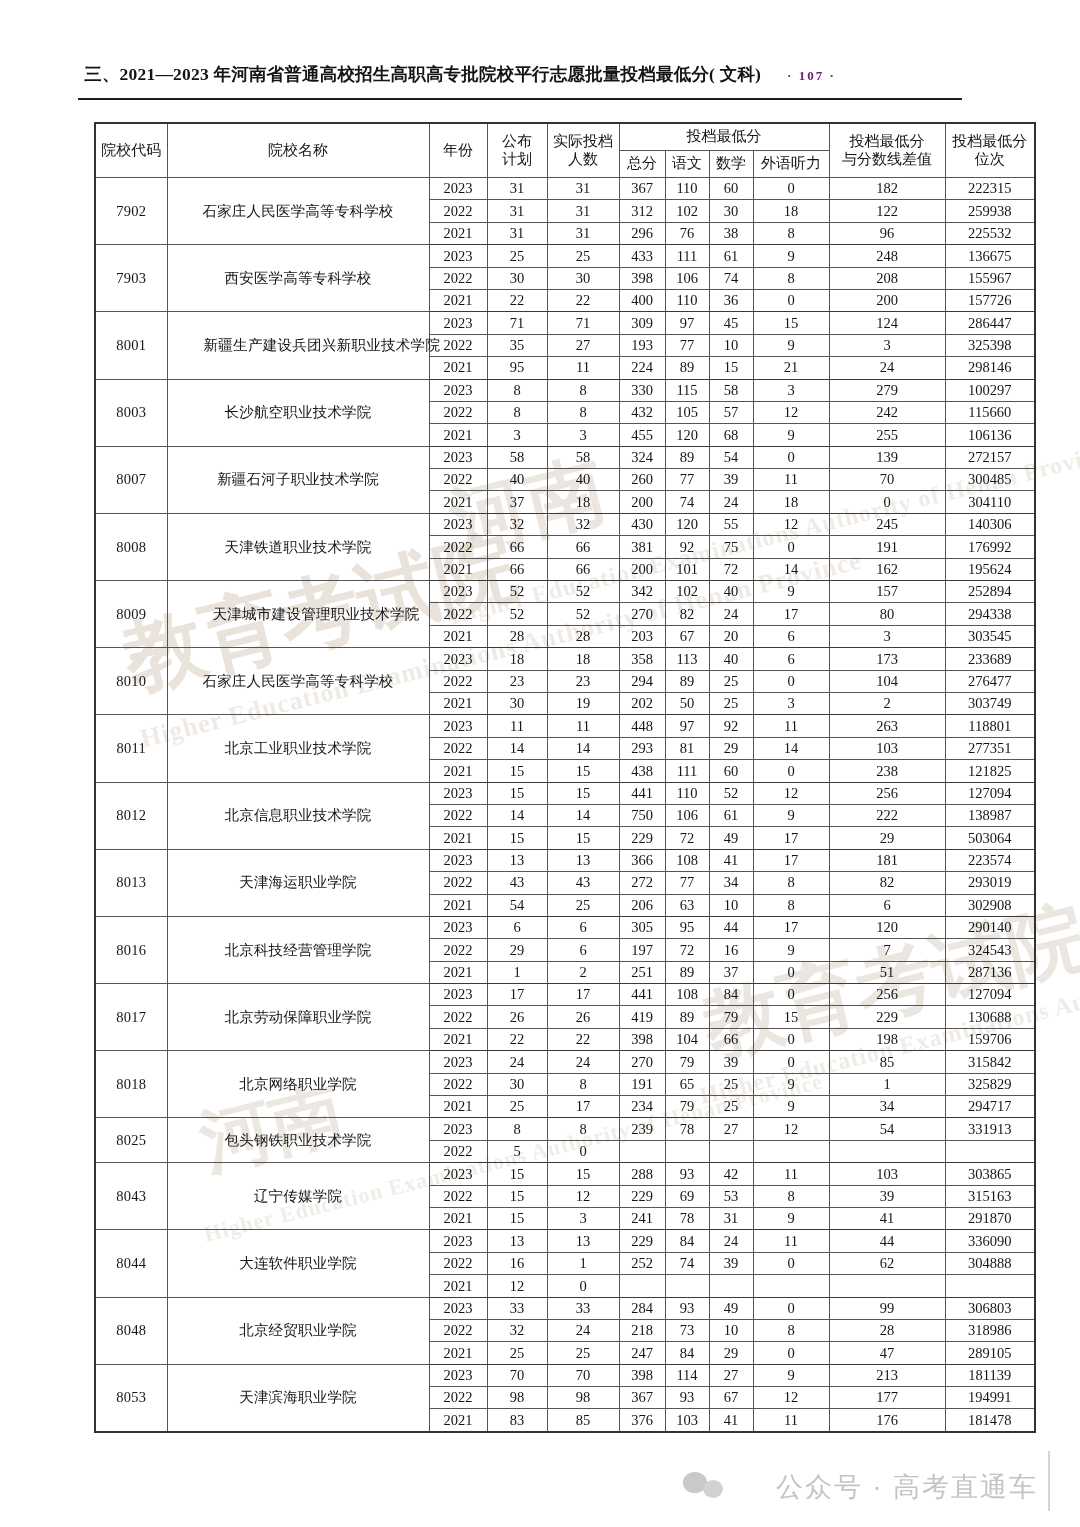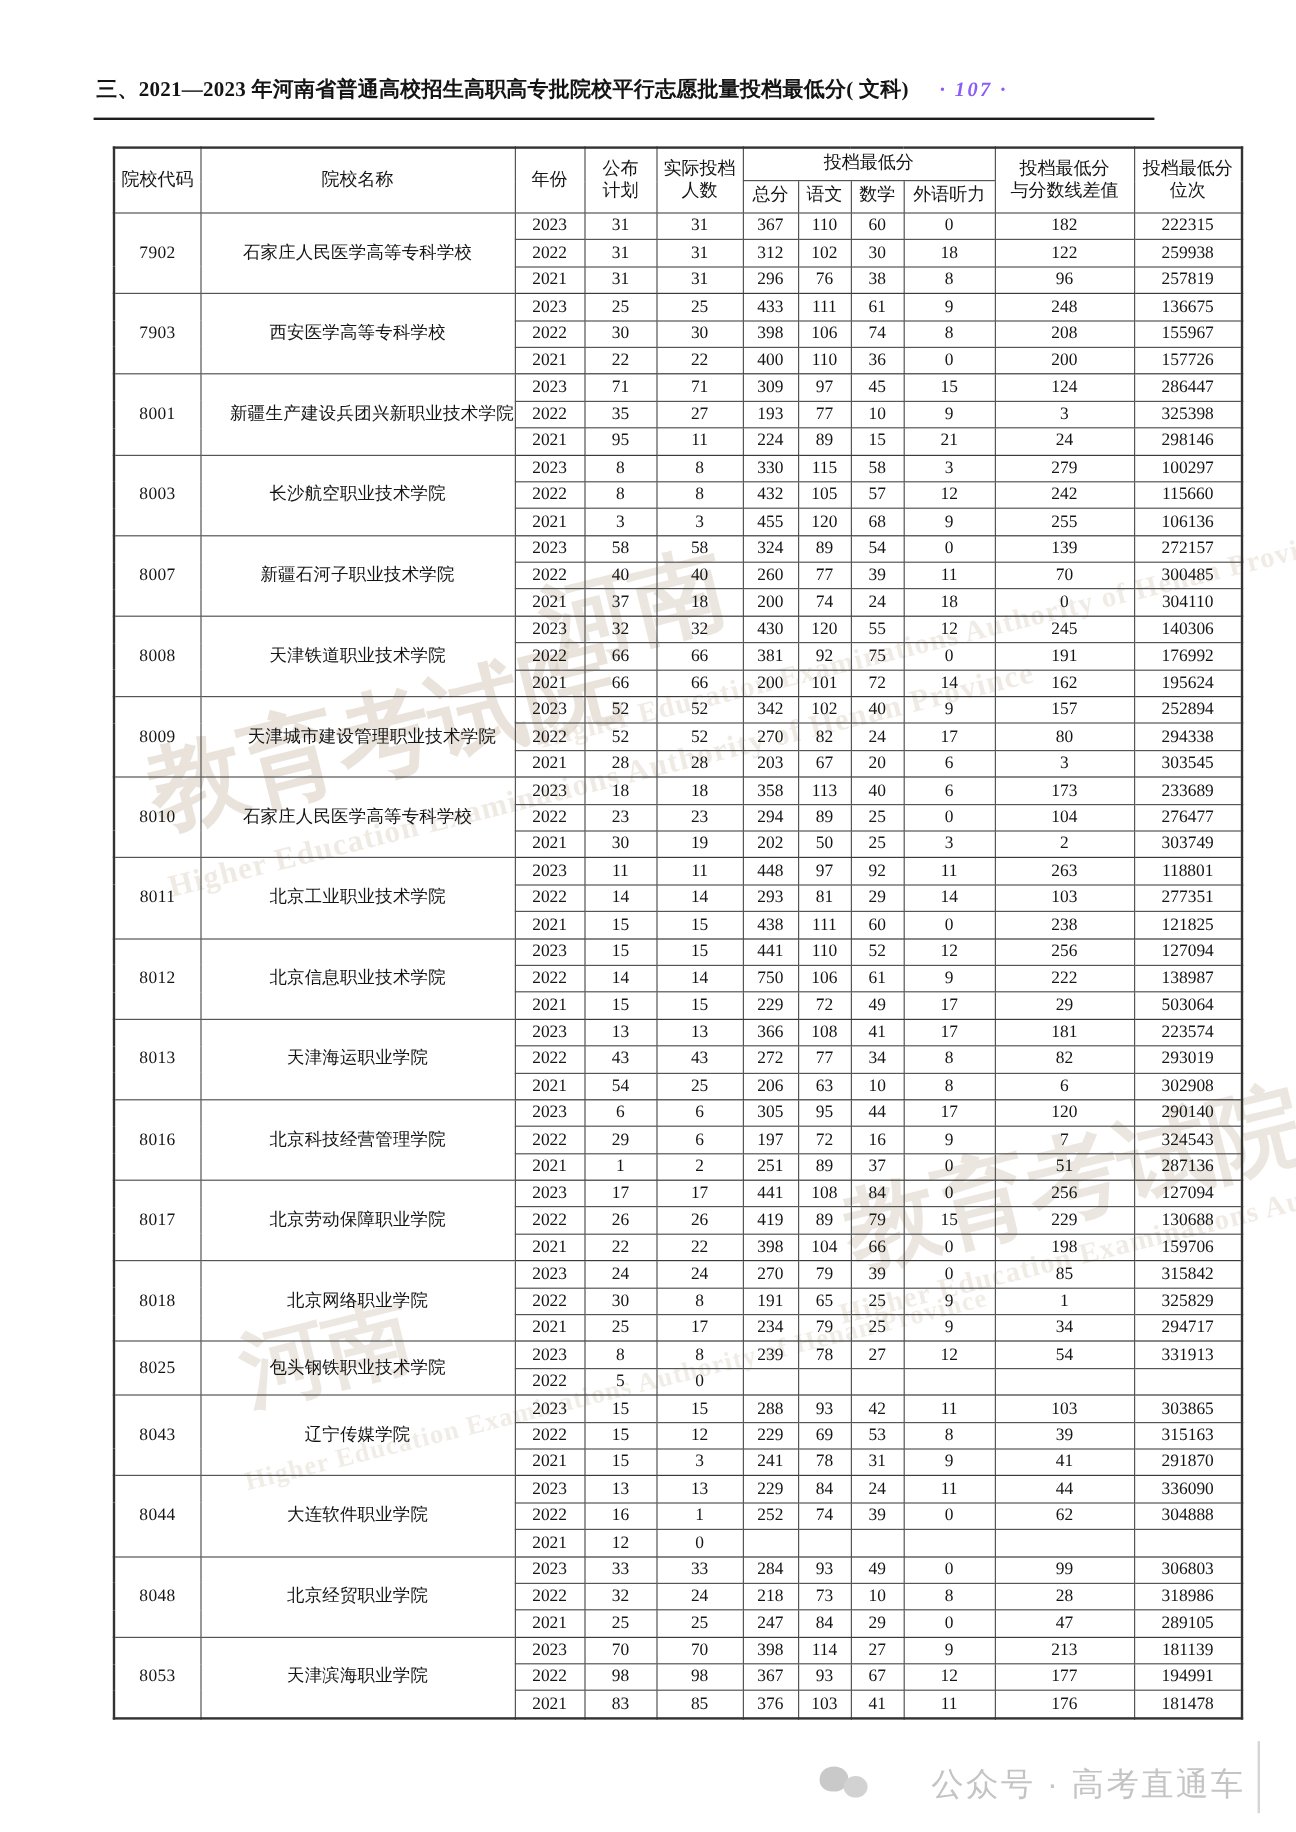--- a/index.html
+++ b/index.html
@@ -16,21 +16,21 @@
   .page-header{
     position:absolute;left:0;top:62px;width:920px;
     display:flex;align-items:baseline;justify-content:center;
     gap:26px;
   }
   .page-header .ttl{
     font-size:17.5px;letter-spacing:.2px;white-space:nowrap;
     font-weight:600;color:#141414;
   }
   .page-header .pno{
-    font-size:17px;letter-spacing:2px;color:#8b5cf6;font-weight:600;font-style:italic;
+    font-size:13px;letter-spacing:2px;color:#701a75;font-weight:600;
   }
   .header-rule{
     position:absolute;left:78px;top:98px;width:884px;height:2px;
     background:#1d1d1d;
   }
 
   
   .wm{
     position:absolute;pointer-events:none;user-select:none;
     color:#c9b9a8;opacity:.45;font-weight:700;white-space:nowrap;
@@ -122,21 +122,21 @@
   td.code-cell{
     font-size:15px;letter-spacing:.3px;
   }
   td.name-cell{
     text-align:left;
     padding-left:34px;
     font-size:15.5px;
     letter-spacing:.2px;
     white-space:nowrap;
   }
-  td.name-cell.tight{ font-size:14.6px;padding-left:24px; }
+  td.name-cell.tight{ font-size:14.6px;padding-left:36px; }
   td.year-cell{ font-size:14.5px; }
   td.rank-cell{ font-size:14.5px; }
 
   
   tr.grp-end > td{ border-bottom:1.6px solid #3a3a3a; }
 
   
   .wechat{
     position:absolute;right:42px;bottom:22px;
     display:flex;align-items:center;gap:9px;
@@ -264,21 +264,21 @@
         </tr>
         <tr class="grp-end">
           <td class="year-cell">2021</td>
           <td>31</td>
           <td>31</td>
           <td>296</td>
           <td>76</td>
           <td>38</td>
           <td>8</td>
           <td>96</td>
-          <td class="rank-cell">257819</td>
+          <td class="rank-cell">225532</td>
         </tr>
         <tr>
           <td rowspan="3" class="code-cell">7903</td>
           <td rowspan="3" class="name-cell">西安医学高等专科学校</td>
           <td class="year-cell">2023</td>
           <td>25</td>
           <td>25</td>
           <td>433</td>
           <td>111</td>
           <td>61</td>

